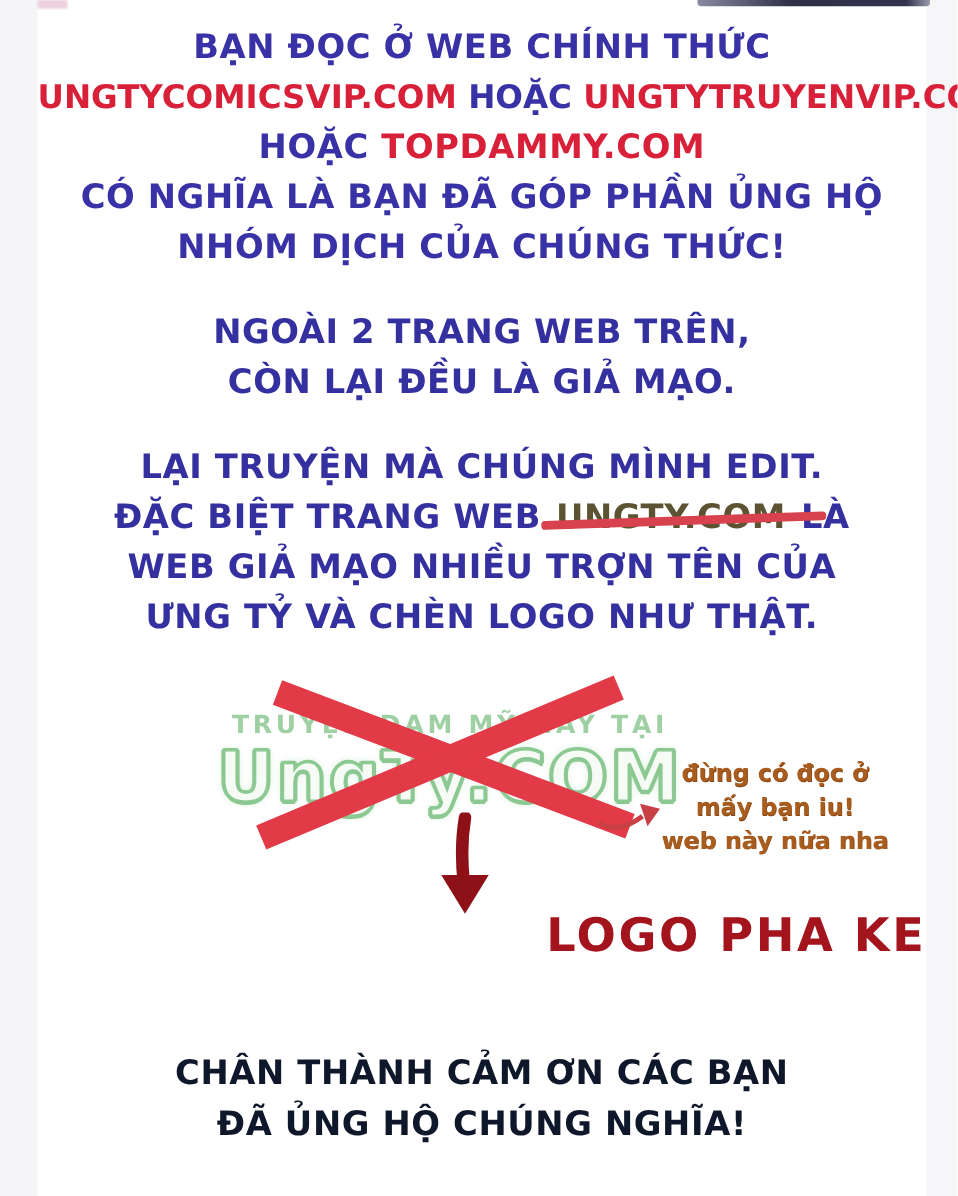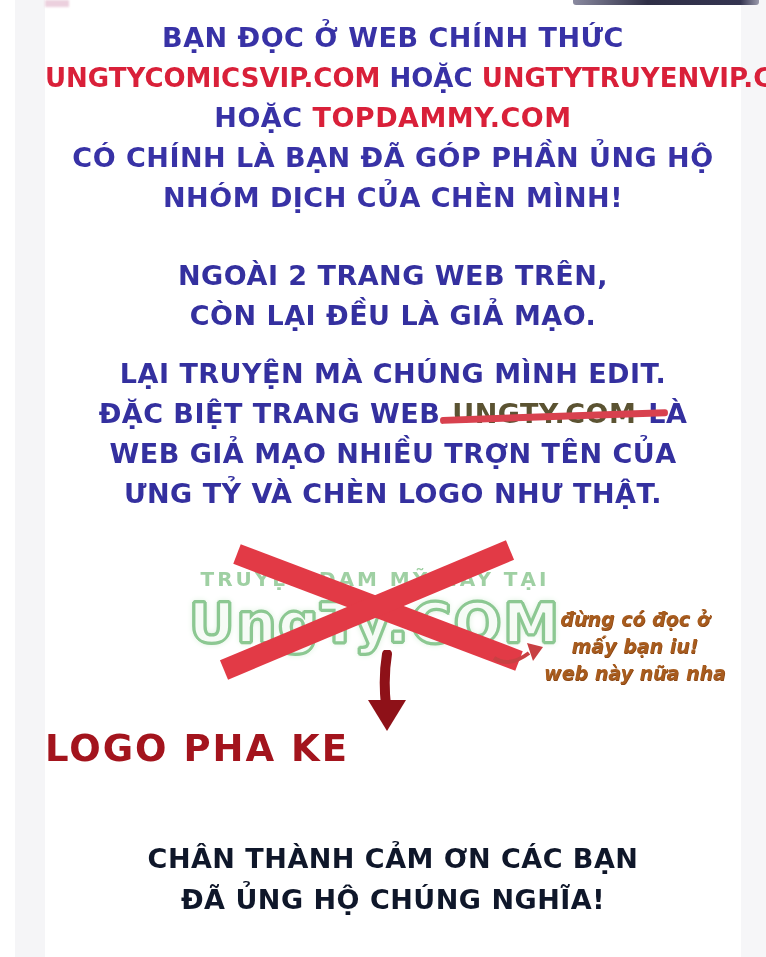--- a/index.html
+++ b/index.html
@@ -2,61 +2,61 @@
 <html><head>
 <meta charset="utf-8">
 <style>
   html,body{margin:0;padding:0;}
   body{
     width:766px;height:957px;position:relative;overflow:hidden;
     background:#ffffff;
     font-family:"DejaVu Sans", sans-serif;
     -webkit-font-smoothing:antialiased;
   }
-  .page{position:absolute;inset:0;margin-left:15px;}
+  .page{position:absolute;inset:0;}
   .strip-left{position:absolute;left:0;top:0;width:30px;height:957px;background:#f5f5f7;}
   .strip-right{position:absolute;right:0;top:0;width:25px;height:957px;background:#f6f6f8;}
   .top-sliver{position:absolute;left:558px;top:0;width:186px;height:5px;
     background:linear-gradient(to right,#8a8aa0,#2f2f46 40%,#343450 90%,#9a9aac);
     border-radius:0 0 3px 3px;}
   .pink-smudge{position:absolute;left:30px;top:0;width:24px;height:7px;background:#ecd0de;
     filter:blur(1px);}
   .sec{position:absolute;left:30px;right:25px;text-align:center;font-weight:bold;}
   .ln{height:40px;line-height:40px;white-space:nowrap;}
   .blue{color:#3832a6;}
   .red{color:#d92039;}
   .header{top:18px;font-size:27px;letter-spacing:0.5px;}
   .header .ln-sites{font-size:26px;letter-spacing:0;}
-  .notice{top:256px;font-size:27px;color:#34309f;letter-spacing:0.5px;}
+  .notice{top:246px;font-size:27px;color:#34309f;letter-spacing:0.5px;}
   .warning{top:354px;font-size:27px;color:#34309f;letter-spacing:0.5px;}
   .fake-strike{
     position:relative;color:#5b5332;display:inline-block;padding:0 2px;
   }
   .fake-strike::after{
     content:"";position:absolute;left:-10px;right:-30px;top:47%;height:7px;
     background:#d8414e;border-radius:3px;transform:rotate(-2deg);
   }
   .logo-wrap{position:absolute;left:170px;top:566px;width:380px;text-align:center;font-weight:bold;}
   .logo-tagline{font-size:20px;letter-spacing:3px;color:#9fd0a3;height:26px;line-height:26px;white-space:nowrap;}
   .logo-site{
     font-size:56px;line-height:62px;letter-spacing:2px;color:#f6fbf6;white-space:nowrap;
     -webkit-text-stroke:2.5px #8cc892;
     text-shadow:2px 0 0 #8cc892,-2px 0 0 #8cc892,0 2px 0 #8cc892,0 -2px 0 #8cc892,0 0 7px #c4e6c6;
   }
   .x-mark{position:absolute;left:192px;top:540px;}
   .curved-arrow{position:absolute;left:476px;top:640px;}
   .down-arrow{position:absolute;left:342px;top:650px;}
   .hand-note{
     position:absolute;left:505px;top:606px;width:230px;text-align:center;
-    color:#a85c1e;font-weight:bold;font-style:italic;font-size:19px;line-height:27px;
+    color:#a85c1e;font-weight:bold;font-size:19px;line-height:27px;
     text-shadow:0.5px 0.5px 0 #8a4512;
   }
   .hand-note div{white-space:nowrap;}
   .fake-label{
-    position:absolute;left:30px;right:25px;top:727px;text-align:left;
+    position:absolute;left:30px;right:25px;top:727px;text-align:right;
     font-weight:bold;font-size:37px;letter-spacing:2px;color:#a3141d;white-space:nowrap;
   }
   .footer{top:838px;font-size:27px;line-height:41px;color:#0f172a;letter-spacing:0.5px;}
   .footer .ln{height:41px;line-height:41px;}
 </style>
 </head>
 <body>
 
 <div class="page">
 
@@ -69,22 +69,22 @@
     <div class="ln blue">BẠN ĐỌC Ở WEB CHÍNH THỨC</div>
     <div class="ln ln-sites">
       <span class="red">UNGTYCOMICSVIP.COM</span>
       <span class="blue">HOẶC</span>
       <span class="red">UNGTYTRUYENVIP.COM</span>
     </div>
     <div class="ln">
       <span class="blue">HOẶC</span>
       <span class="red">TOPDAMMY.COM</span>
     </div>
-    <div class="ln blue">CÓ CHÍNH LÀ BẠN ĐÃ GÓP PHẦN ỦNG HỘ</div>
-    <div class="ln blue">NHÓM DỊCH CỦA CHÈN MÌNH!</div>
+    <div class="ln blue">CÓ NGHĨA LÀ BẠN ĐÃ GÓP PHẦN ỦNG HỘ</div>
+    <div class="ln blue">NHÓM DỊCH CỦA CHÚNG THỨC!</div>
   </div>
 
   <div class="sec notice">
     <div class="ln">NGOÀI 2 TRANG WEB TRÊN,</div>
     <div class="ln">CÒN LẠI ĐỀU LÀ GIẢ MẠO.</div>
   </div>
 
   <div class="sec warning">
     <div class="ln">LẠI TRUYỆN MÀ CHÚNG MÌNH EDIT.</div>
     <div class="ln">

